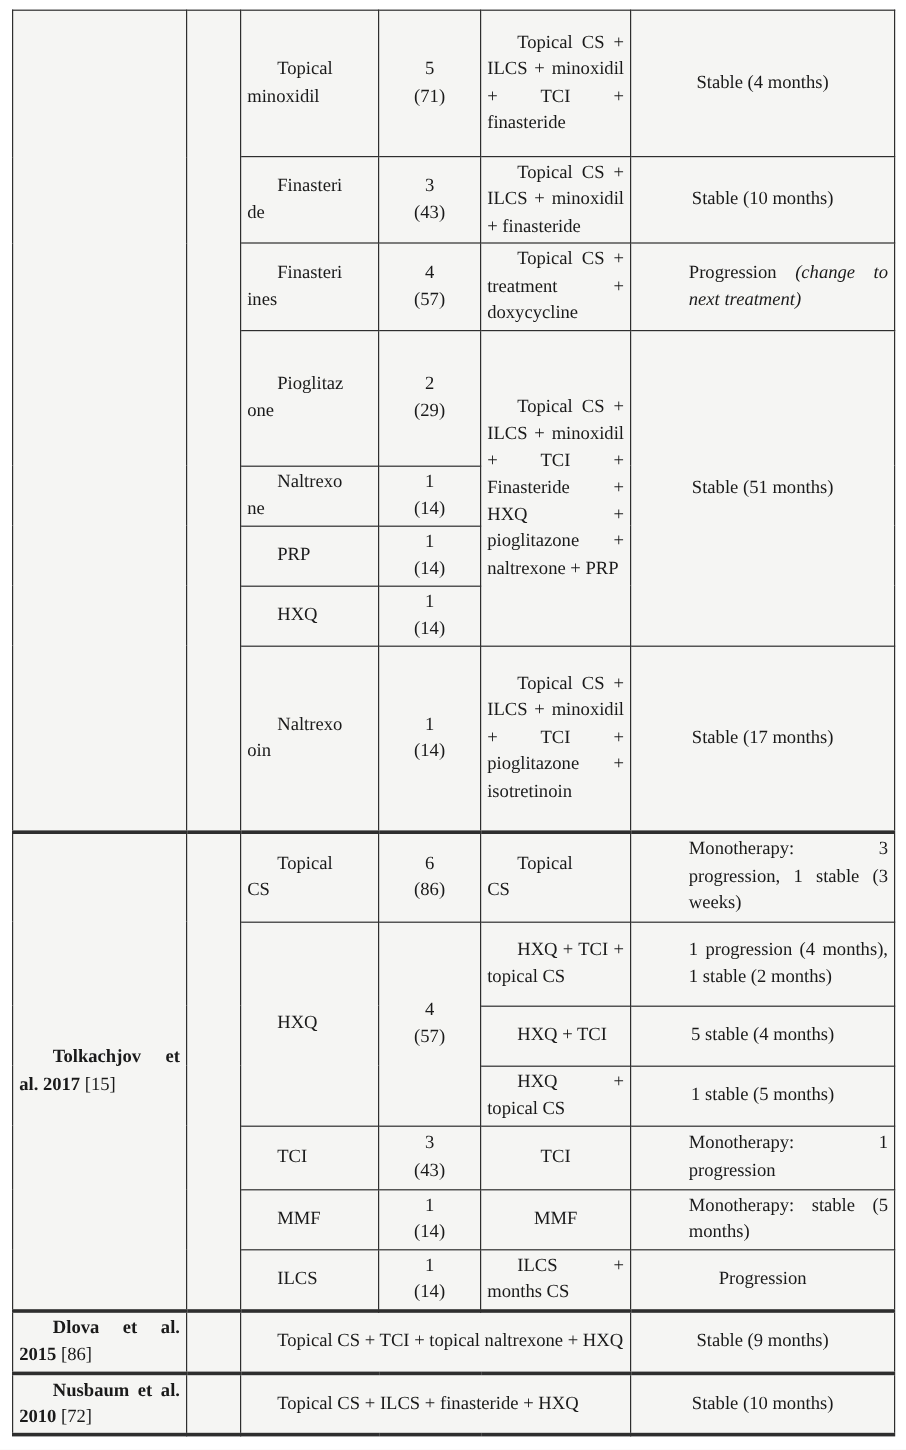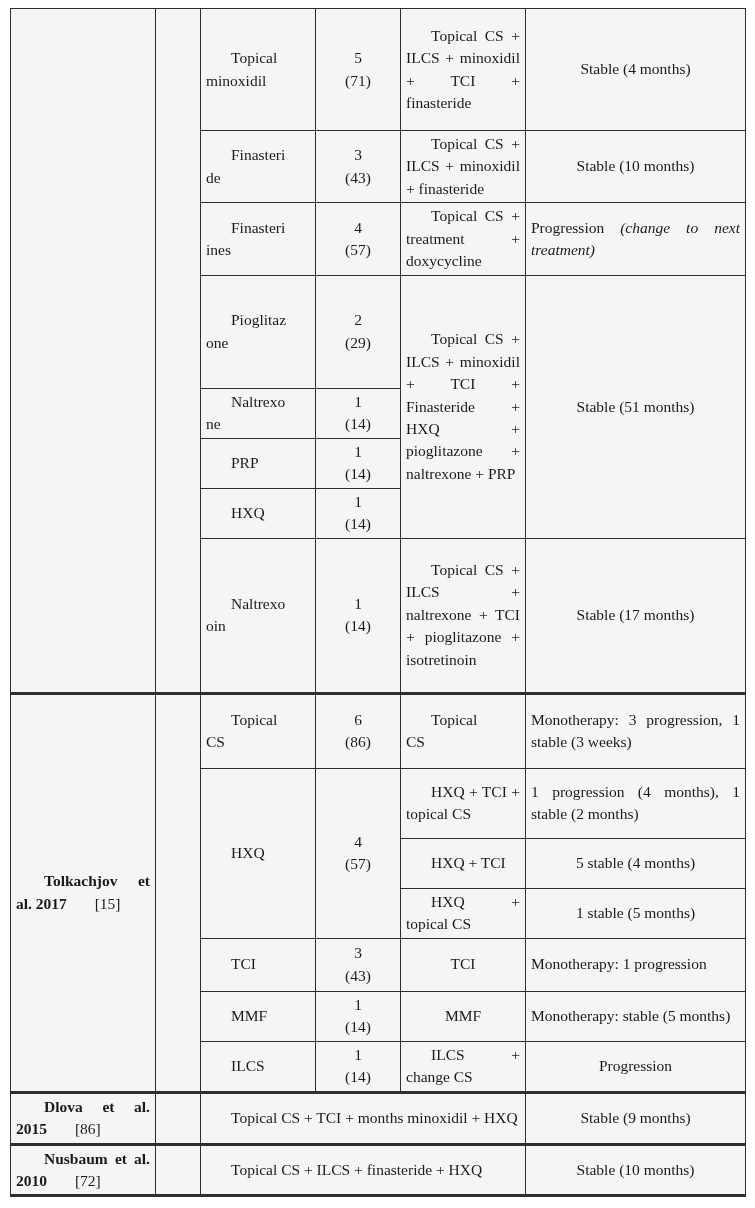--- a/index.html
+++ b/index.html
@@ -28,25 +28,25 @@
     padding:2px 5px;
     font-size:15.5px;line-height:1.45;
     overflow:hidden;
   }
   tr.sec > td{border-top:3px solid var(--border);}
   
   .t{white-space:pre-line;text-align:left;text-indent:25px;}
   
   .j{white-space:pre-line;text-align:justify;text-indent:25px;}
   
-  .j0{text-align:justify;}
+  .j0{text-align:justify;margin-left:43px;}
   .center{text-align:center;text-indent:0;}
   .ncell{text-align:center;}
   .study{font-weight:bold;text-align:justify;text-indent:28px;}
-  .study .ref{font-weight:normal;margin-left:24px;}
+  .study .ref{font-weight:normal;}
   .it{font-style:italic;}
 </style>
 </head>
 <body>
 
 <div class="page">
 <table class="study-table">
   <colgroup>
     <col style="width:145px">
         <col style="width:45px">
@@ -154,21 +154,21 @@
     <tr style="height:155px">
       <td>
             <div class="t">Naltrexo
 oin</div>
           </td>
       <td class="ncell">
             <div>1</div>
             <div>(14)</div>
           </td>
       <td>
-            <div class="j">Topical CS + ILCS + naltrexone + TCI + pioglitazone + isotretinoin</div>
+            <div class="j">Topical CS + ILCS + minoxidil + TCI + pioglitazone + isotretinoin</div>
           </td>
       <td>
             <div class="center">Stable (17 months)</div>
           </td>
     </tr>
 
     <tr class="sec" style="height:75px">
       <td class="study" rowspan="7"><span>Tolkachjov et al. 2017</span> <span class="ref">[15]</span></td>
       <td rowspan="7"></td>
       <td>
@@ -250,32 +250,32 @@
     </tr>
     <tr style="height:47px">
       <td>
             <div class="t">ILCS</div>
           </td>
       <td class="ncell">
             <div>1</div>
             <div>(14)</div>
           </td>
       <td>
-            <div class="j">ILCS + change CS</div>
+            <div class="j">ILCS + months CS</div>
           </td>
       <td>
             <div class="center">Progression</div>
           </td>
     </tr>
 
     <tr class="sec" style="height:52px">
       <td class="study"><span>Dlova et al. 2015</span> <span class="ref">[86]</span></td>
       <td></td>
       <td colspan="3">
-            <div class="j">Topical CS + TCI + months minoxidil + HXQ</div>
+            <div class="j">Topical CS + TCI + topical naltrexone + HXQ</div>
           </td>
       <td>
             <div class="center">Stable (9 months)</div>
           </td>
     </tr>
 
     <tr class="sec" style="height:48px">
       <td class="study"><span>Nusbaum et al. 2010</span> <span class="ref">[72]</span></td>
       <td></td>
       <td colspan="3">

